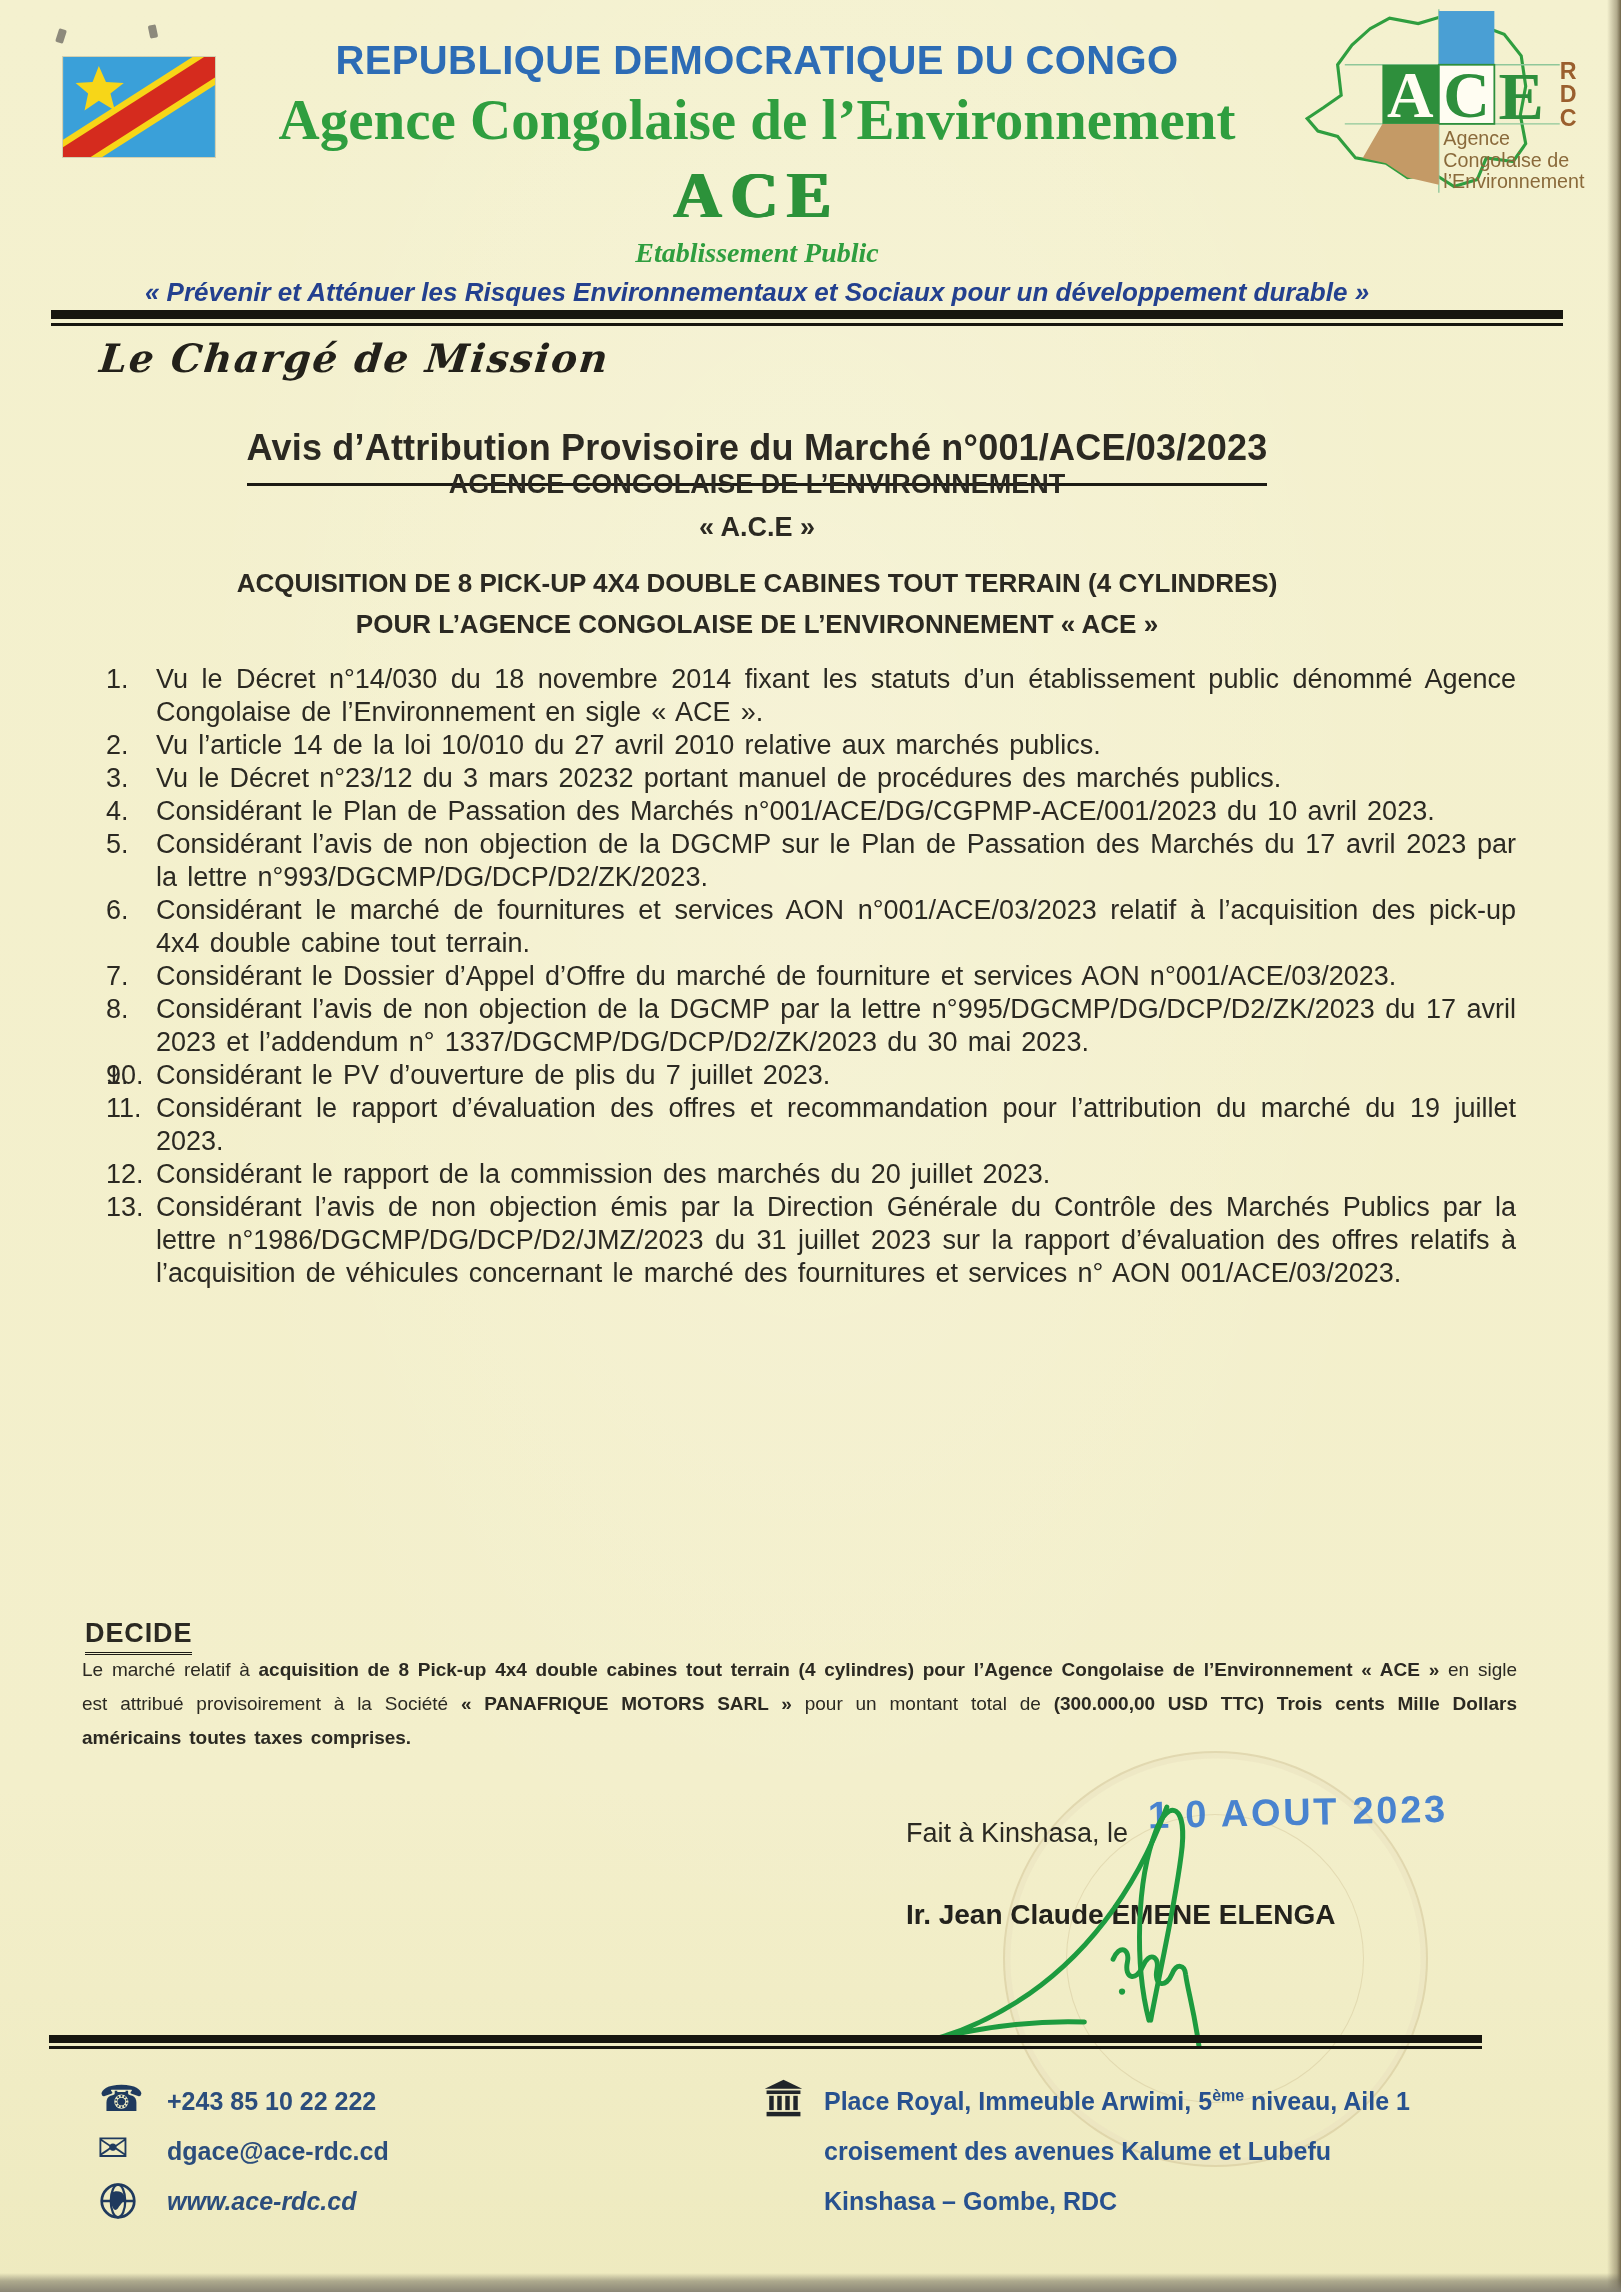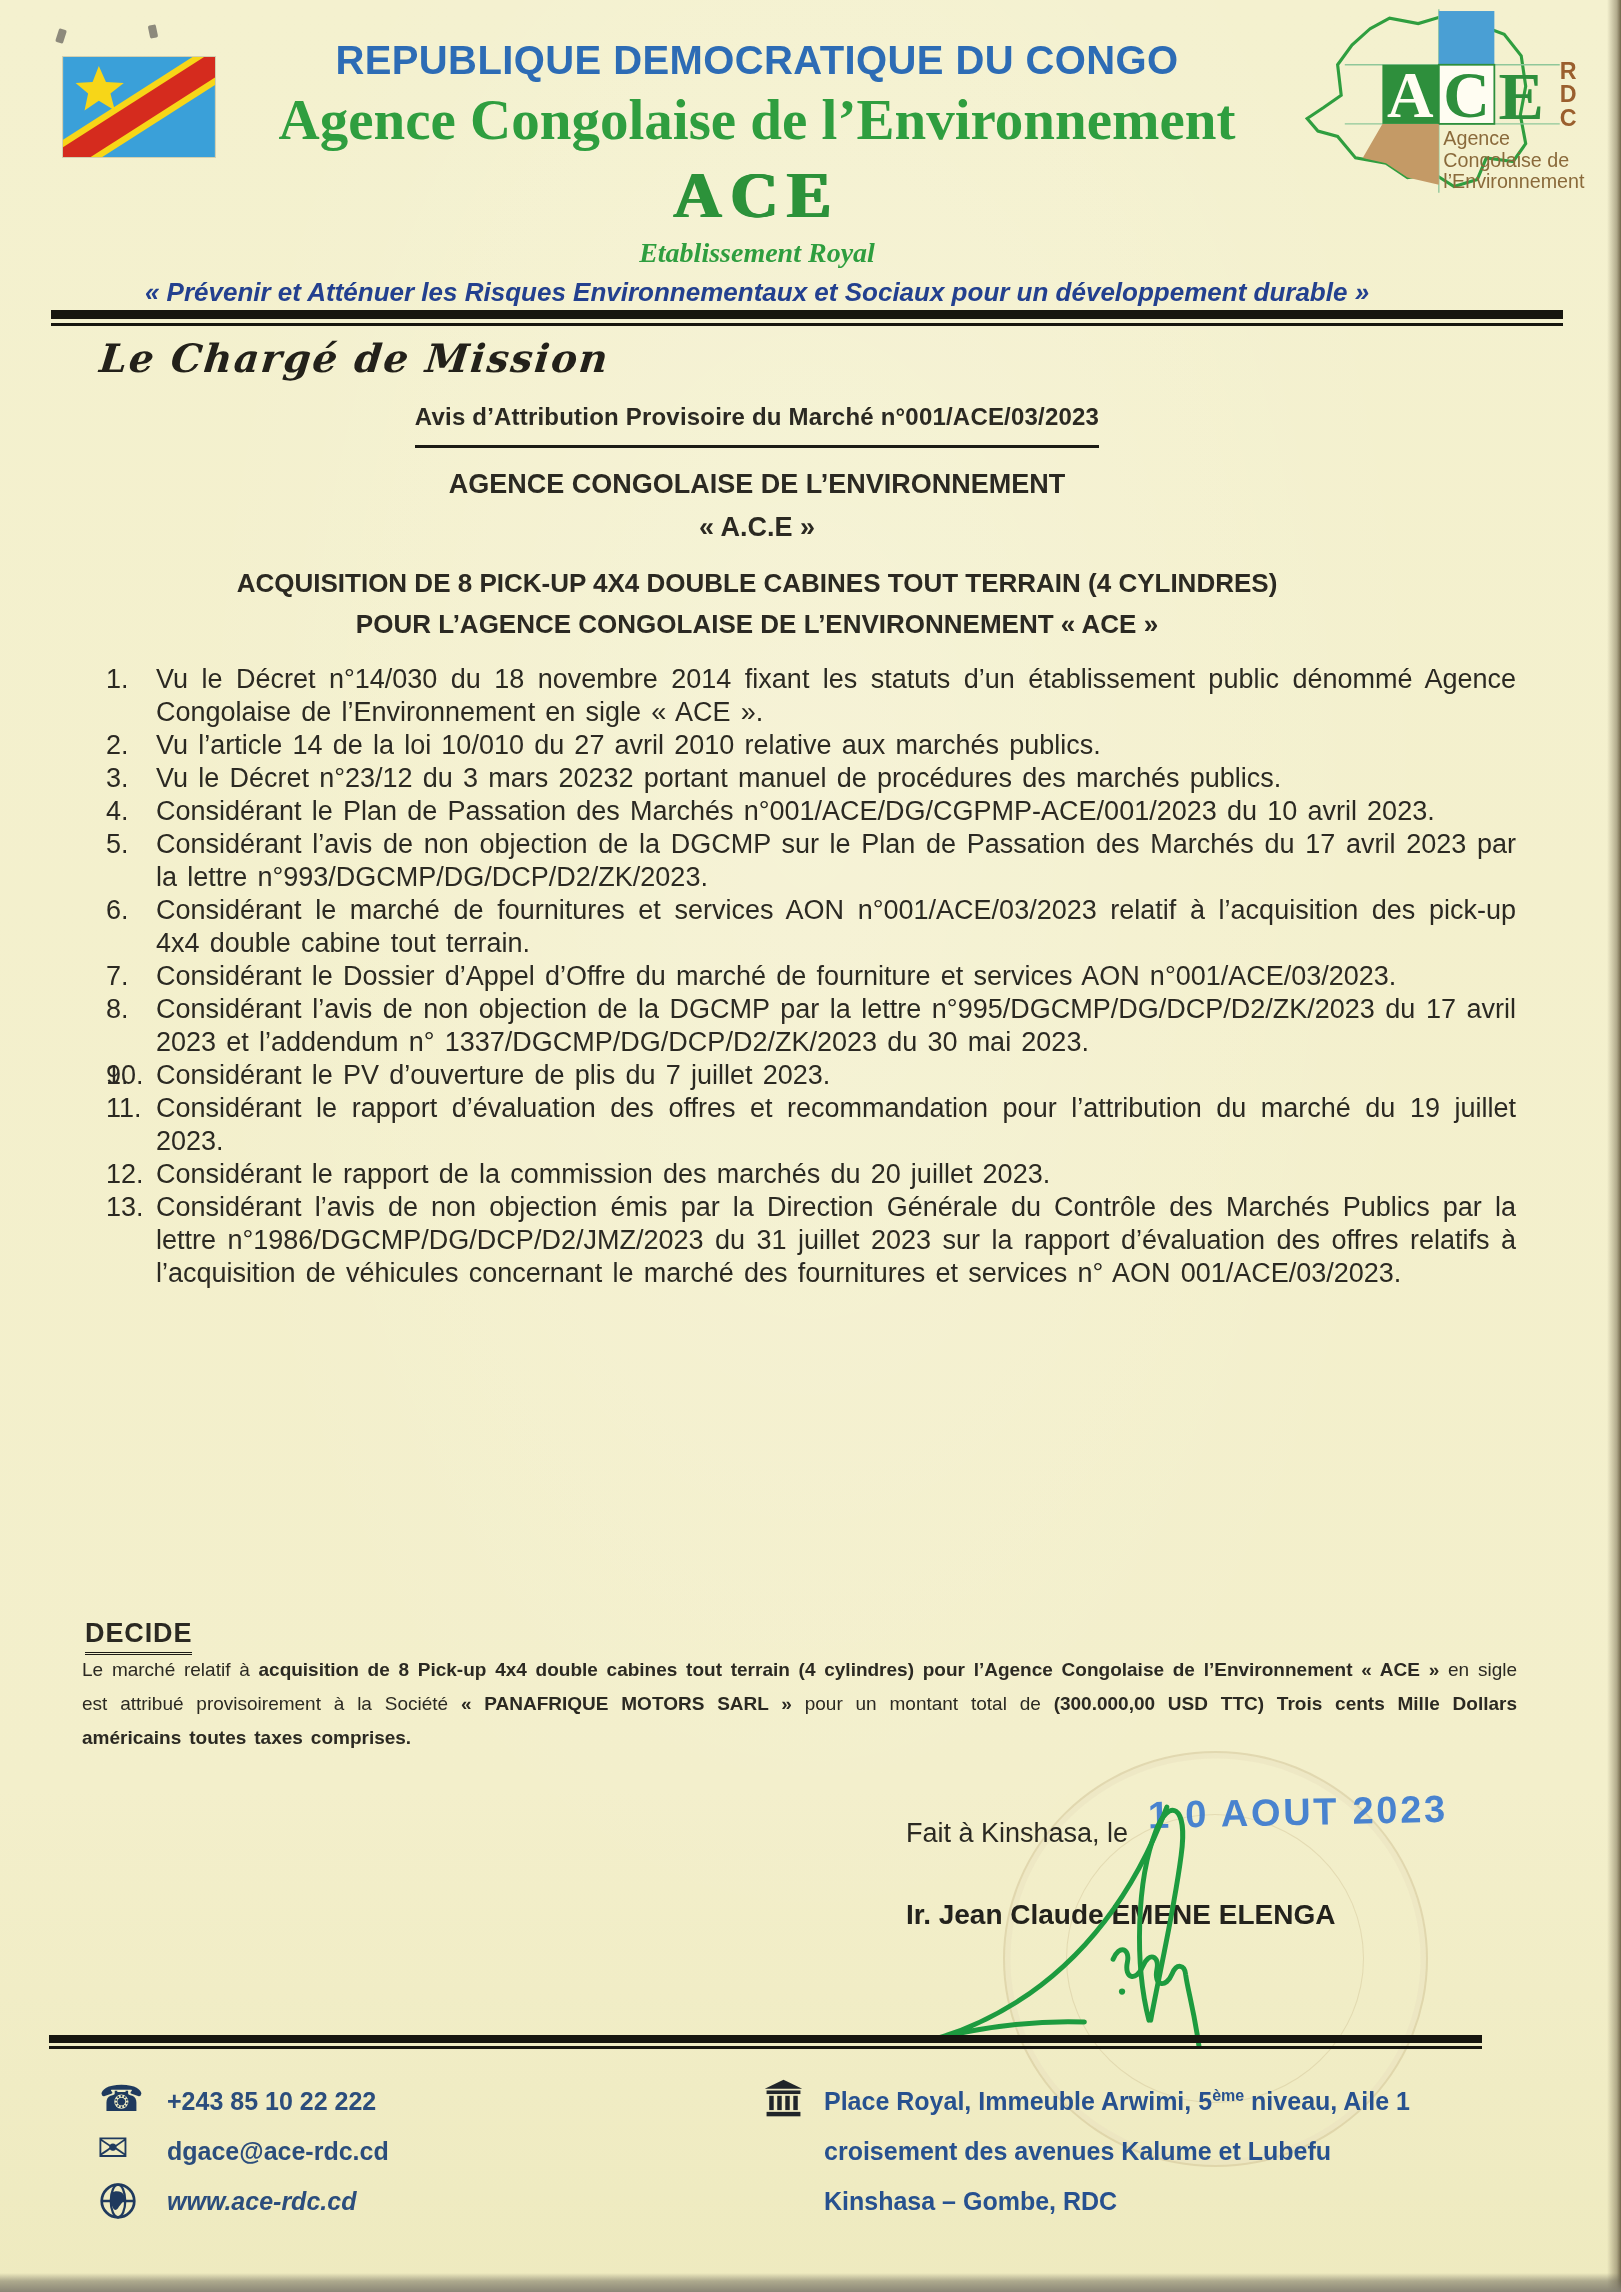--- a/index.html
+++ b/index.html
@@ -37,22 +37,22 @@
   .logo{position:absolute;left:1300px;top:9px;}
   .hrule{position:absolute;left:51px;top:310px;width:1512px;}
   .hrule .l1{height:9px;background:#17160f;}
   .hrule .l2{height:3.6px;background:transparent;}
   .hrule .l3{height:3.6px;background:#17160f;}
 
   
   .script{position:absolute;left:100px;top:335px;font-family:"DejaVu Serif",serif;font-style:italic;
     font-weight:bold;font-size:39px;letter-spacing:1.8px;color:#23211a;transform:skewX(-6deg);}
   .titleblock{position:absolute;left:36px;top:403px;width:1442px;text-align:center;}
-  .doc-title{display:inline-block;font-size:24px;font-weight:bold;border-bottom:3.6px solid #1c1b14;
-    padding-bottom:14px;letter-spacing:0.2px;}
+  .doc-title{display:inline-block;font-size:36px;font-weight:bold;border-bottom:3.6px solid #1c1b14;
+    padding-bottom:14px;letter-spacing:0.2px;margin-top:24px;}
   .sub1{position:absolute;left:36px;top:469px;width:1442px;text-align:center;font-size:27px;font-weight:bold;}
   .sub2{position:absolute;left:36px;top:512px;width:1442px;text-align:center;font-size:27px;font-weight:bold;}
   .obj1{position:absolute;left:36px;top:568px;width:1442px;text-align:center;font-size:26px;font-weight:bold;}
   .obj2{position:absolute;left:36px;top:609px;width:1442px;text-align:center;font-size:26px;font-weight:bold;}
 
   
   .clist{position:absolute;left:106px;top:663px;width:1410px;margin:0;padding:0;list-style:none;}
   .citem{position:relative;padding-left:50px;font-size:27px;line-height:33px;text-align:justify;
     text-align-last:left;word-spacing:2.7px;}
   .citem .num{position:absolute;left:0;top:0;}
@@ -106,21 +106,21 @@
     <rect x="0" y="0" width="170" height="112" fill="#3aa0d9"></rect>
     <line x1="-12" y1="124" x2="182" y2="0" stroke="#f7d618" stroke-width="40"></line>
     <line x1="-12" y1="124" x2="182" y2="0" stroke="#d52b1e" stroke-width="26"></line>
     <polygon fill="#f7d618" points="40,10 48,28 68,29 53,41 58,60 40,49 24,60 28,41 14,29 33,28"></polygon>
   </svg>
 
   <div class="hcenter">
     <div class="republique">REPUBLIQUE DEMOCRATIQUE DU CONGO</div>
     <div class="agency">Agence Congolaise de l’Environnement</div>
     <div class="acronym">ACE</div>
-    <div class="establishment">Etablissement Royal</div>
+    <div class="establishment">Etablissement Public</div>
     <div class="slogan">« Prévenir et Atténuer les Risques Environnementaux et Sociaux pour un développement durable »</div>
   </div>
 
   <svg class="logo" width="309" height="202" viewBox="0 0 345 225">
     <path d="M78,22 L100,10 L132,16 L162,7 L196,16 L228,28 L247,52 L252,86 L246,118 L252,150 L238,170 L208,166 L198,190 L172,198 L150,184 L120,188 L96,172 L62,166 L42,142 L20,136 L8,122 L26,110 L46,96 L42,62 L58,40 Z" fill="none" stroke="#2f9e3f" stroke-width="3.5"></path>
     <line x1="155" y1="0" x2="155" y2="205" stroke="#8fc79a" stroke-width="1.5"></line>
     <line x1="50" y1="62" x2="290" y2="62" stroke="#8fc79a" stroke-width="1.5"></line>
     <line x1="50" y1="128" x2="290" y2="128" stroke="#8fc79a" stroke-width="1.5"></line>
     <rect x="155" y="2" width="62" height="60" fill="#4a9fd4"></rect>
     <rect x="92" y="62" width="63" height="66" fill="#2e8f3c"></rect>

